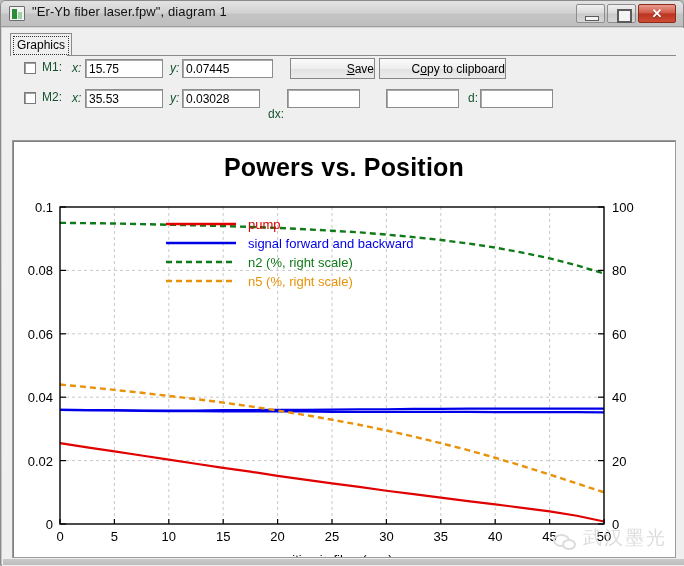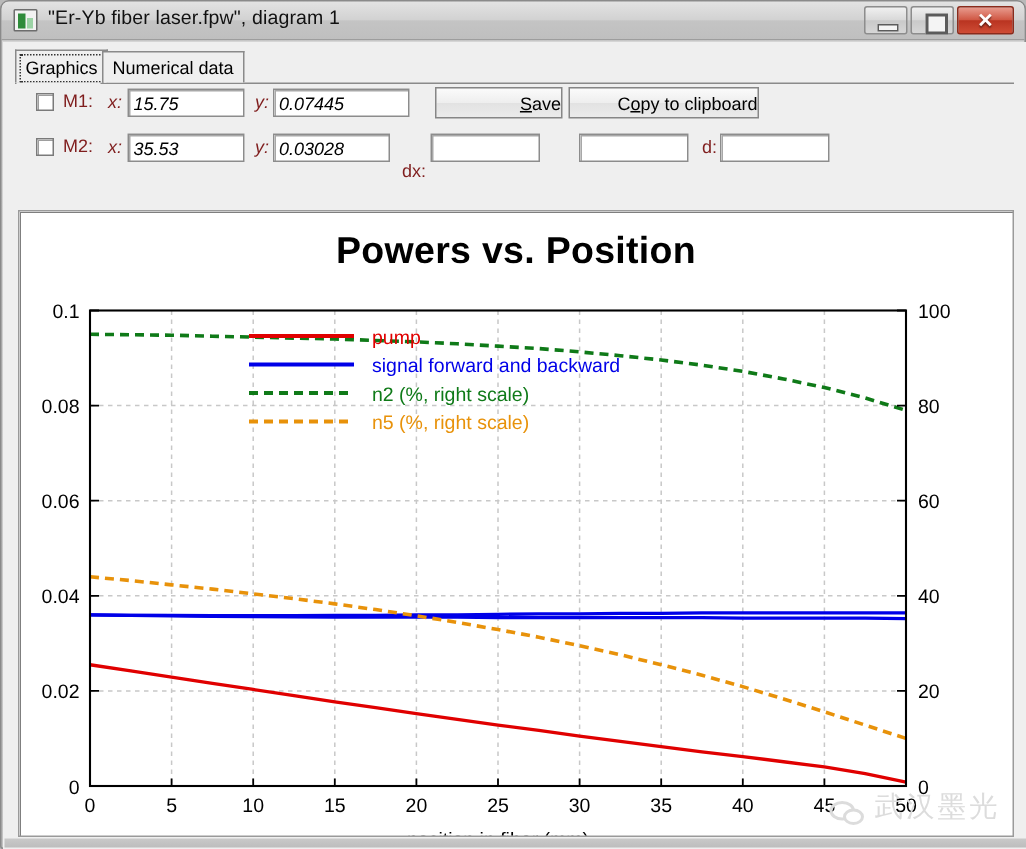--- a/index.html
+++ b/index.html
@@ -118,33 +118,32 @@
 
   
   #controls { position: absolute; left: 0; top: 28px; width: 682px; height: 82px; }
 
   .chk {
     position: absolute; width: 12px; height: 12px;
     background: #fff; border: 1px solid #7a7a7a;
     box-shadow: inset 1px 1px 0 #9e9e9e;
   }
   .lbl {
-    position: absolute; font-size: 12px; color: #7f1d1d; white-space: nowrap; text-align: center;
+    position: absolute; font-size: 12px; color: #14532d; white-space: nowrap; text-align: center;
   }
   .tbox {
     position: absolute; height: 19px;
     background: #fff;
     border: 1px solid #8c8c8c;
     box-shadow: inset 1px 1px 0 #a8a8a8;
     font-size: 12px; color: #000;
     padding: 1px 0 0 3px;
     line-height: 17px;
     overflow: hidden;
     white-space: nowrap;
-    font-style: italic;
   }
   .btn {
     position: absolute; height: 21px;
     background: linear-gradient(to bottom,#fbfbfb,#eeeeee 50%,#e2e2e2 51%,#ebebeb);
     border: 1px solid #868686;
     font-size: 12px; color: #000;
     display: flex; align-items: center; justify-content: flex-end;
   }
   .btn .u { text-decoration: underline; }
 
@@ -206,23 +205,20 @@
     </div>
   </div>
 
   <div id="client">
 
     <div id="tabstrip">
       <div id="tab-underline"></div>
       <div class="tab" id="tab-graphics">
         <span>Graphics</span>
         <span class="focus-ring"></span>
-      </div>
-      <div class="tab" id="tab-numeric">
-        <span>Numerical data</span>
       </div>
       <div id="tab-underline-mask"></div>
     </div>
 
     <div id="controls">
 
       <div class="chk" style="left:22px; top:6px;"></div>
       <div class="lbl" style="left:40px; top:4px;">M1:</div>
       <div class="lbl" style="left:70px; top:5px; font-style:italic;">x:</div>
       <div class="tbox" style="left:83px; top:3px; width:78px;">15.75</div>

